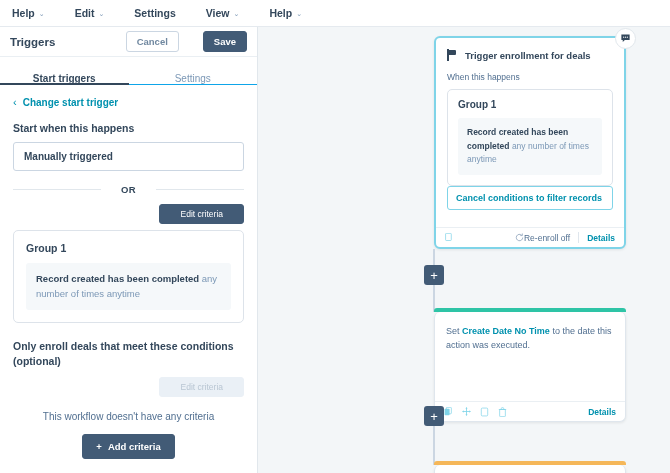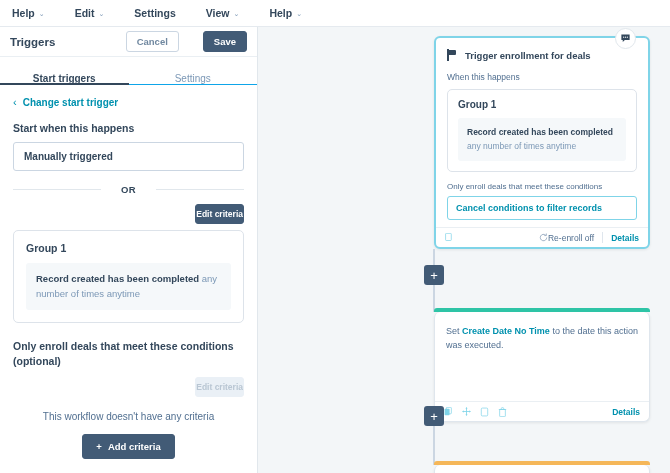--- a/index.html
+++ b/index.html
@@ -72,21 +72,21 @@
   }
   .or-row {
     display:flex; align-items:center; gap:20px; margin:13px 0 9px 0;
   }
   .or-line { flex:1; height:1px; background:#e1e7ec; }
   .or-text { font-size:9.5px; font-weight:700; color:#33475b; letter-spacing:.3px; }
 
   .edit-crit-row { display:flex; justify-content:flex-end; margin-bottom:6px; }
   .btn-editcrit {
     background:#425b76; color:#fff; border:1px solid #425b76;
-    font-size:8.5px; font-weight:700; border-radius:3px; padding:4px 0; cursor:pointer;
+    font-size:8.5px; font-weight:400; border-radius:3px; padding:4px 20px; cursor:pointer;
   }
   .btn-editcrit.disabled {
     background:#eaf0f6; color:#b9c6d3; border-color:#eaf0f6; cursor:default;
   }
 
   .group-card {
     border:1px solid #dde3ea; border-radius:5px; padding:11px 12px 12px 12px;
   }
   .group-title { font-size:10.5px; font-weight:700; color:#33475b; margin-bottom:9px; }
   .cond-box {
@@ -121,21 +121,21 @@
 
   .plus-node {
     position:absolute; left:166px; width:20px; height:20px;
     background:#425b76; color:#fff; border-radius:3px;
     display:flex; align-items:center; justify-content:center;
     font-size:13px; line-height:1; cursor:pointer; z-index:3;
   }
 
   
   .flow-card {
-    position:absolute; left:176px; width:216px;
+    position:absolute; left:176px; width:192px;
     background:#ffffff; border-radius:6px;
     box-shadow:0 1px 3px rgba(0,0,0,.08);
     z-index:2;
   }
   .card-trigger {
     border:2px solid #7fd4e8;
     top:9px; height:213px; padding:11px 11px 0 11px;
   }
   .flag-row { display:flex; align-items:center; gap:7px; margin-bottom:11px; }
   .flag-ico { width:11px; height:12px; position:relative; }
@@ -313,21 +313,20 @@
       </div>
       <div class="when-label">When this happens</div>
 
       <div class="inner-group">
         <div class="inner-group-title">Group 1</div>
         <div class="inner-cond">
           <b>Record created has been completed</b><span> any number of times anytime</span>
         </div>
       </div>
 
-      <div class="only-enroll">Only enroll deals that meet these conditions</div>
       <div class="filter-box">Cancel conditions to filter records</div>
 
       <div class="card-footer">
         <div class="footer-left">
           <span class="ficon">
             <svg width="9" height="10" viewBox="0 0 12 14">
                 <rect x="0.5" y="0.5" width="8" height="10" rx="1" fill="none" stroke="#7fd4e8"></rect>
               </svg>
           </span>
         </div>

